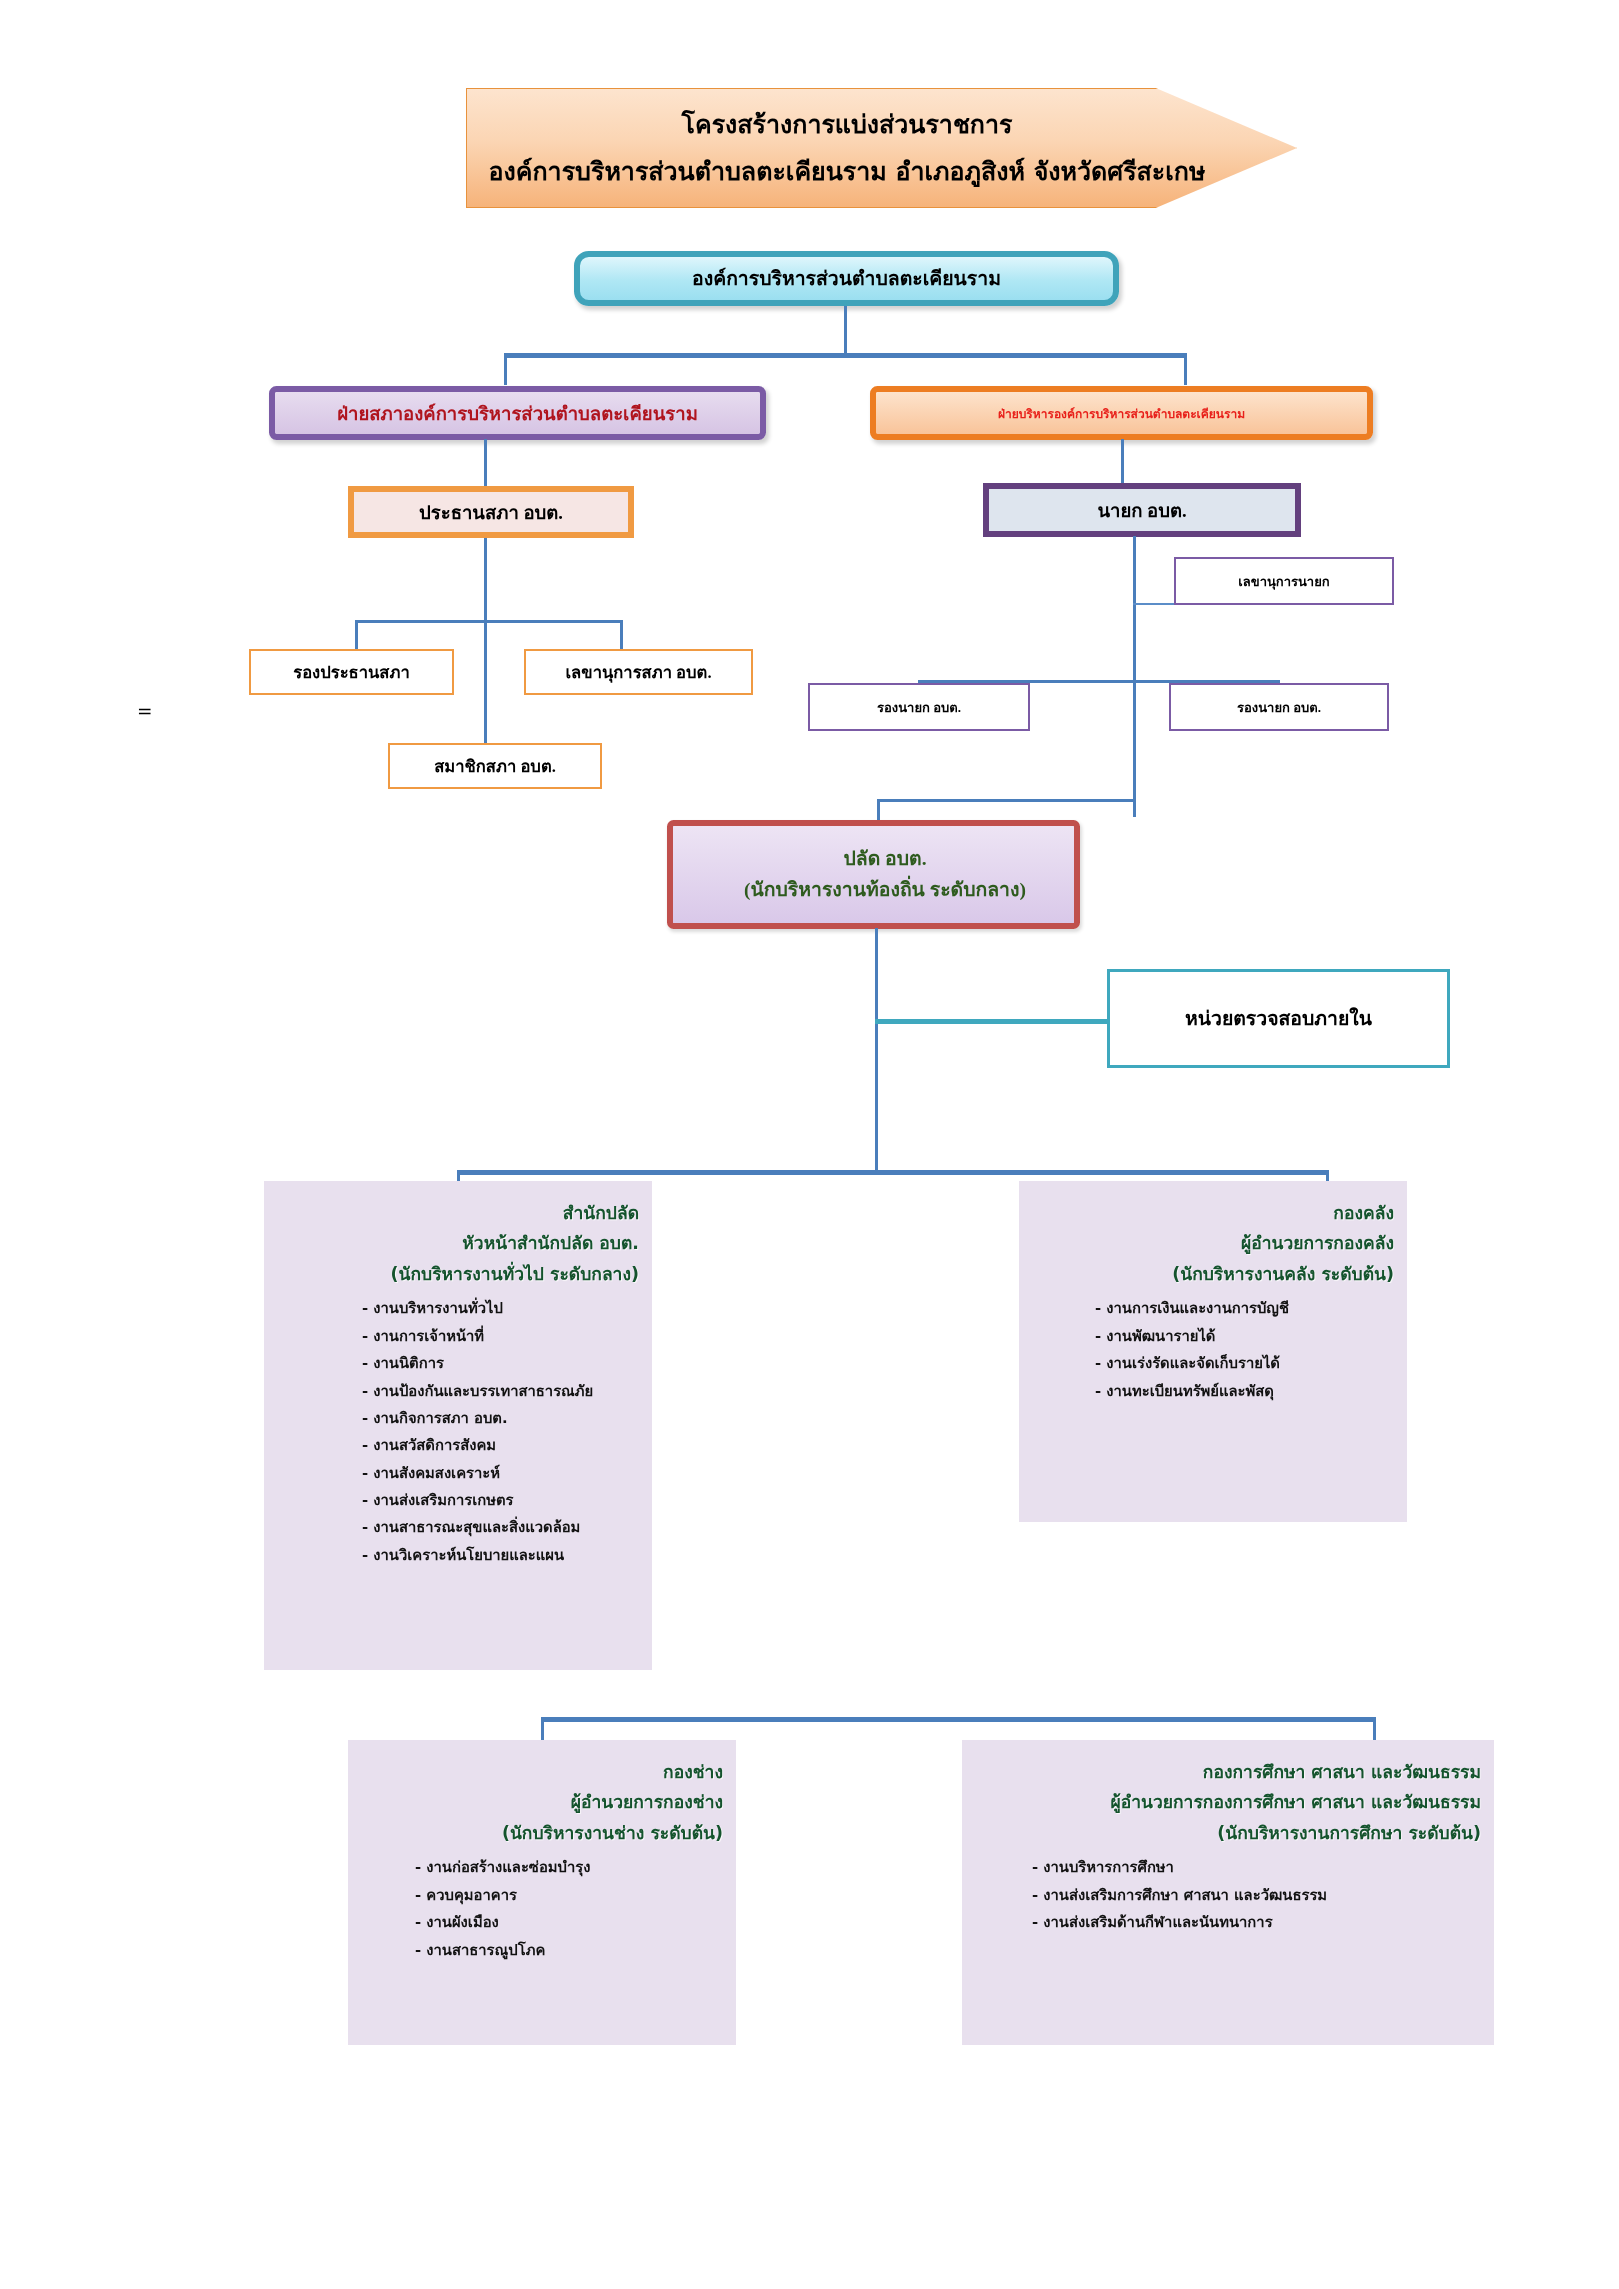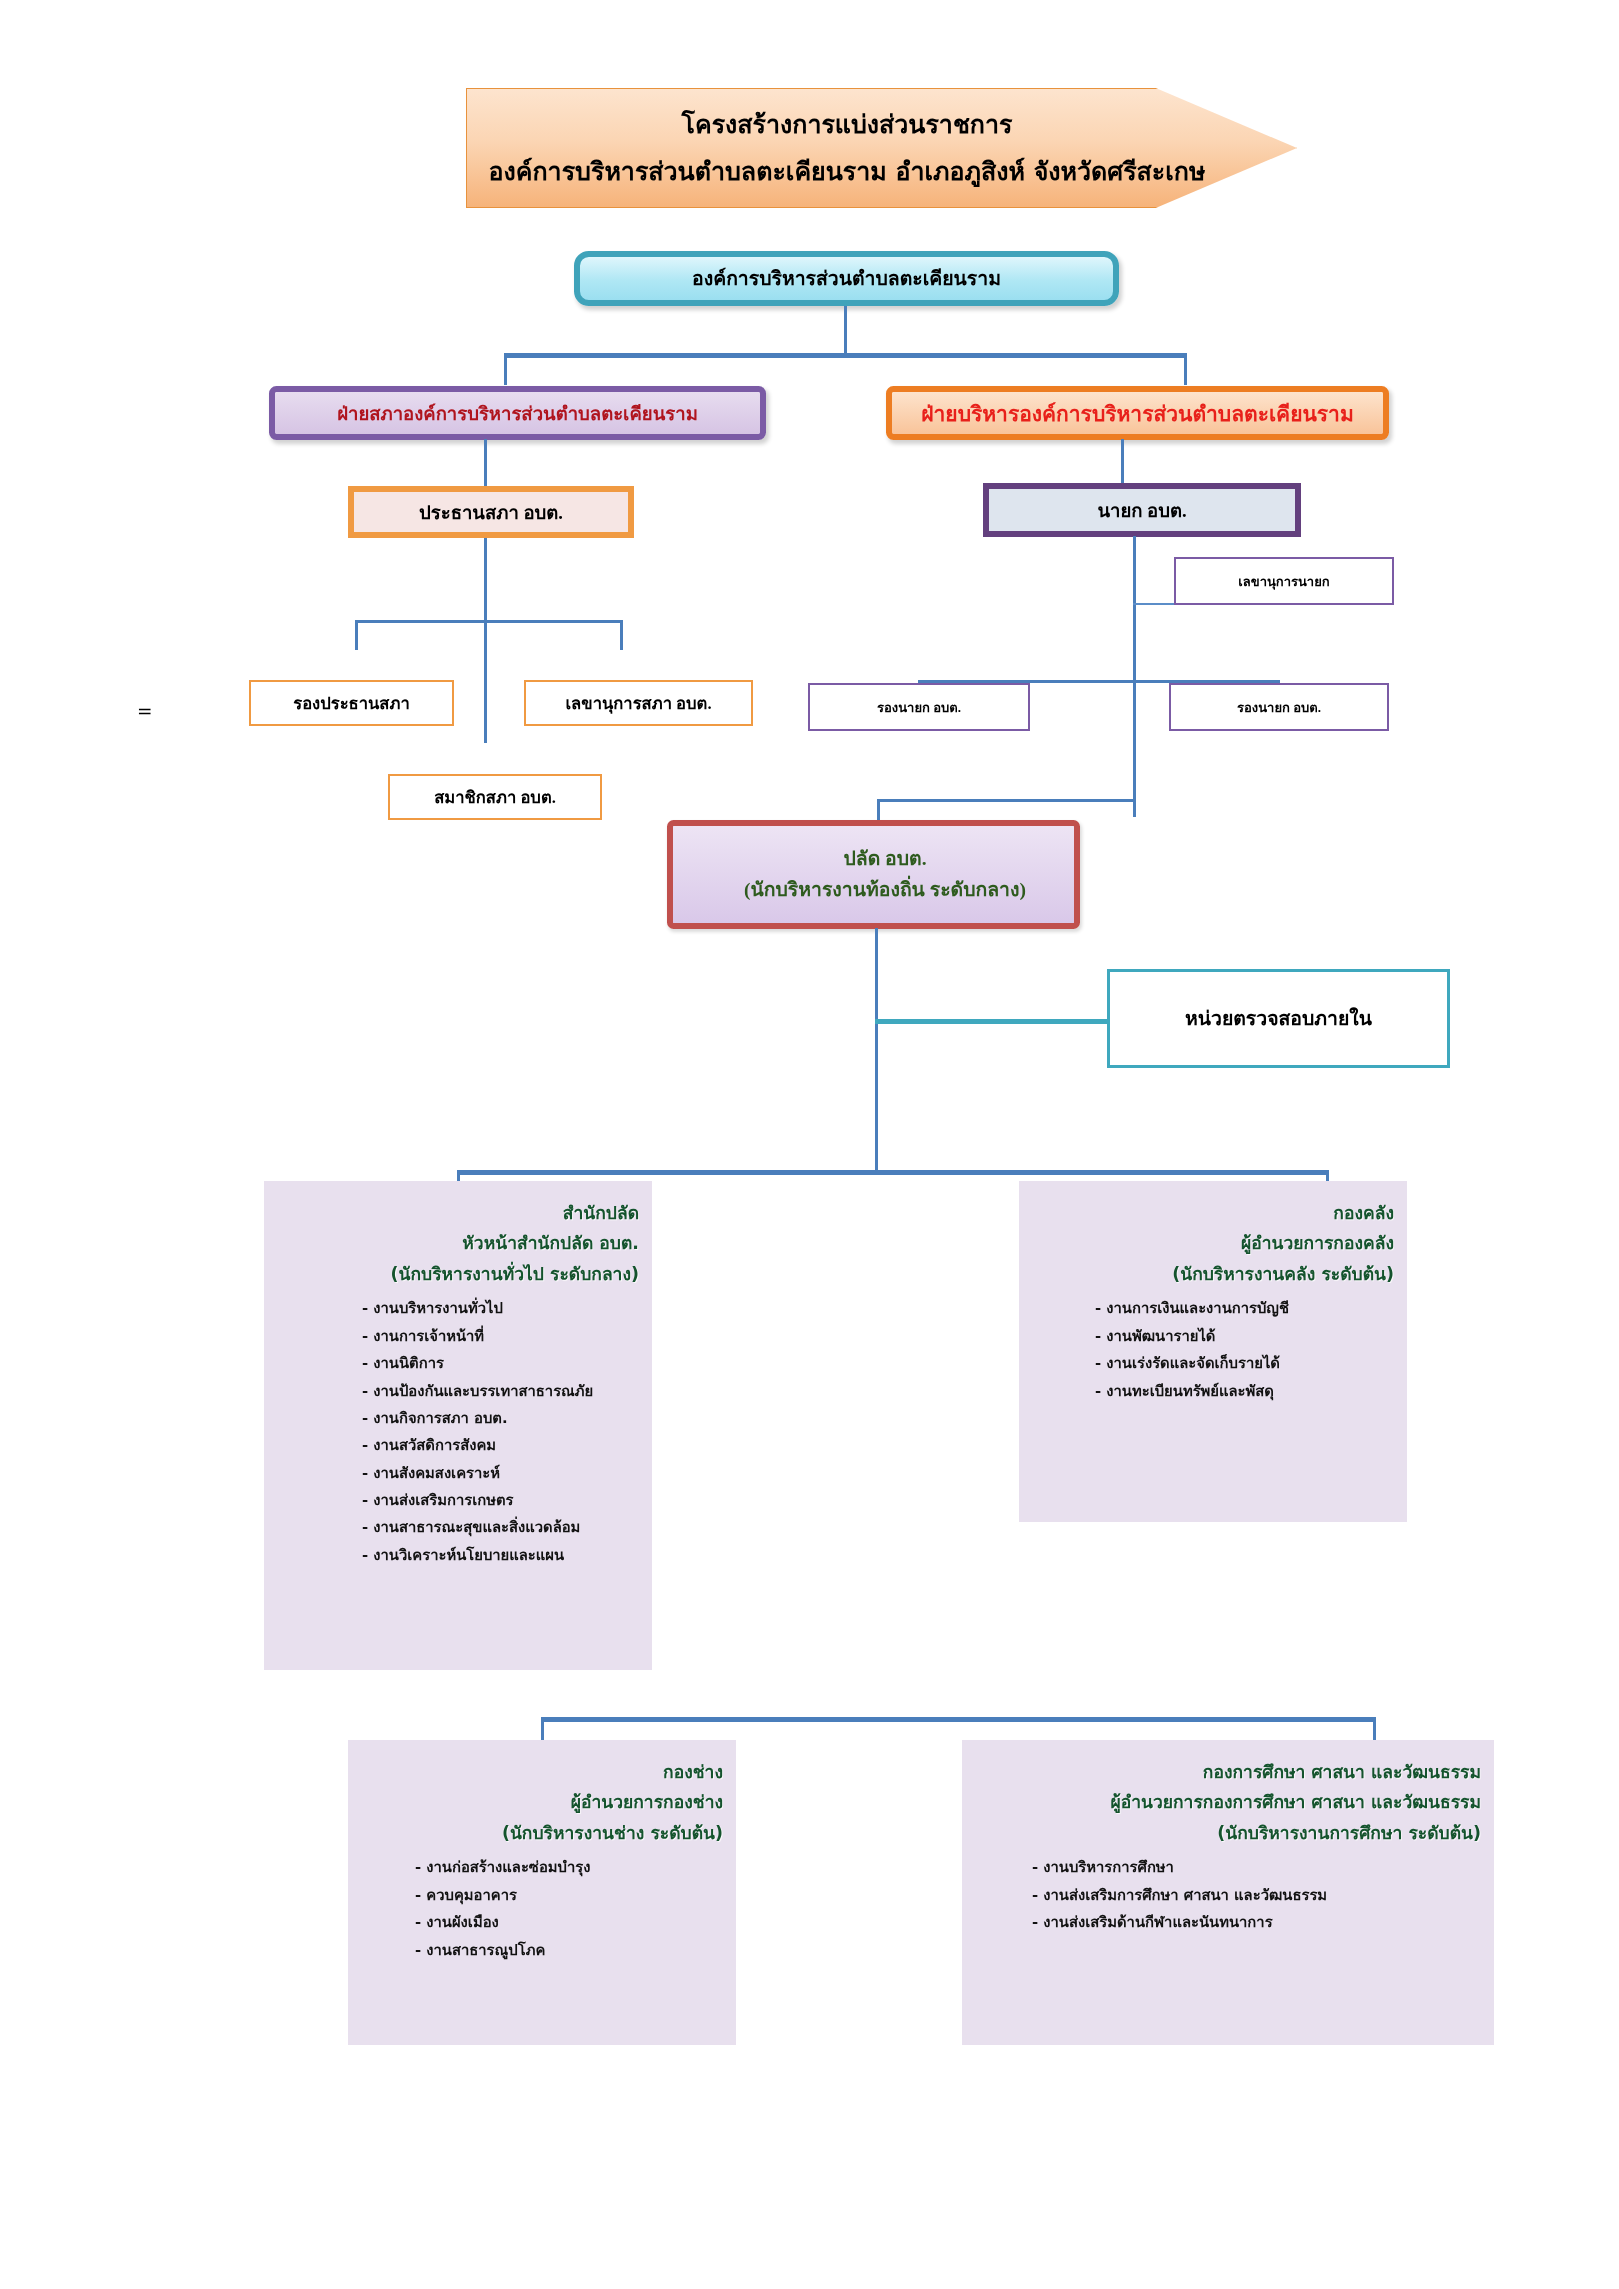--- a/index.html
+++ b/index.html
@@ -86,24 +86,23 @@
     color: #B0141E;
     font-size: 18.5px;
     font-weight: 700;
     box-shadow: 2.8px 3.7px 4.6px rgba(0,0,0,0.18);
   }
   .box-branch-orange {
     background: linear-gradient(to bottom, #FDE3CC 0%, #F9C49A 100%);
     border: 6.5px solid #ED7D22;
     border-radius: 7.4px;
     color: #E8201A;
-    font-size: 21px;
+    font-size: 12px;
     font-weight: 700;
     box-shadow: 2.8px 3.7px 4.6px rgba(0,0,0,0.18);
-    margin-left: 16px;
   }
 
   
   .box-pres {
     background: #F6E6E4;
     border: 6.5px solid #F09A42;
     color: #000;
     font-size: 18.5px;
     font-weight: 700;
   }
@@ -115,21 +114,20 @@
     font-size: 18.5px;
     font-weight: 700;
   }
   
   .box-orange {
     background: #FFFFFF;
     border: 2.8px solid #F09A42;
     color: #000;
     font-size: 16.6px;
     font-weight: 700;
-    margin-top: 31px;
   }
   
   .box-purple {
     background: #FFFFFF;
     border: 2.8px solid #7B5BA5;
     color: #000;
     font-size: 13px;
     font-weight: 700;
   }
   

